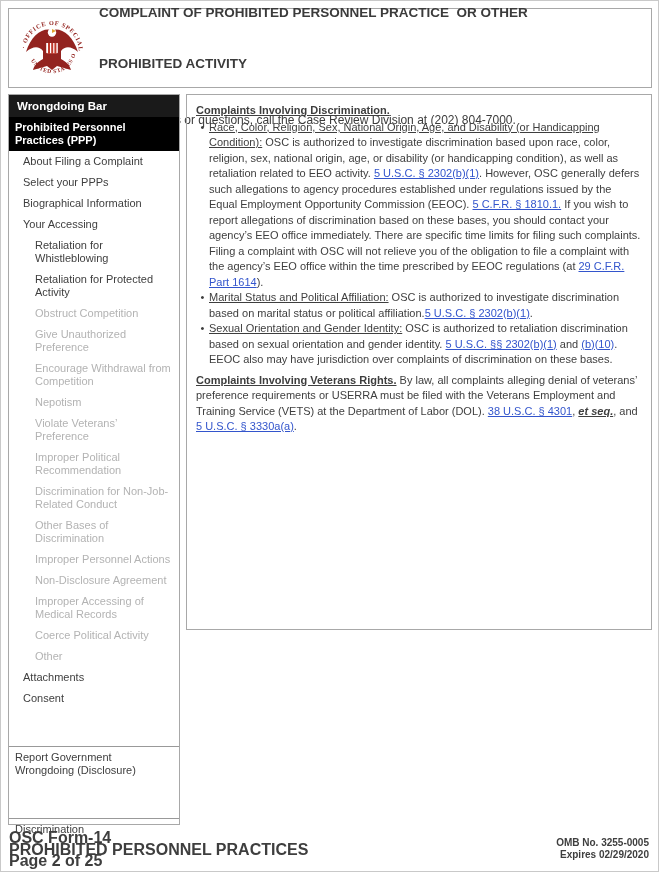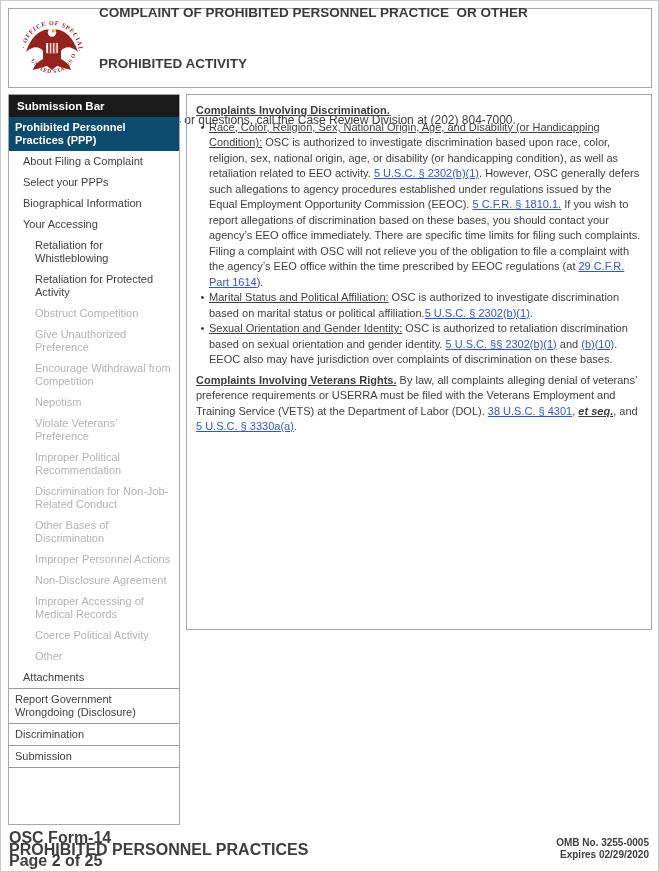--- a/index.html
+++ b/index.html
@@ -14,23 +14,23 @@
   .hdr-sub{font-size:12px;color:#3b3b3b;margin-top:7px;}
 
   
   .sidebar{position:absolute;left:7px;top:93px;width:172px;height:731px;border:1px solid #a8a8a8;box-sizing:border-box;background:#fff;}
   .nav-title{background:#1a1a1a;color:#ffffff;font-weight:bold;font-size:11.5px;padding:5px 4px 5px 8px;}
   .nav-back{font-weight:bold;font-size:11.5px;color:#1f1f1f;padding:6px 2px 6px 6px;white-space:nowrap;}
   .tri{font-size:9px;margin-right:4px;position:relative;top:-1px;}
   .nav-item{font-size:11px;line-height:13px;color:#3e3e3e;padding:4px 12px 4px 14px;}
   .nav-item.lvl0{padding-left:6px;padding-right:14px;}
   .nav-item.lvl2{padding-left:26px;padding-right:6px;}
-  .nav-item.sel{background:#0c4a6e;color:#ffffff;font-weight:bold;padding-left:6px;}
+  .nav-item.sel{background:#000000;color:#ffffff;font-weight:bold;padding-left:6px;}
   .nav-item.dis{color:#b3b3b3;}
-  .rule-above{border-top:1px solid #999999;}
+  .rule-above{border-top:1px solid #999999;margin-top:37px;}
   .rule-below{border-bottom:1px solid #999999;}
 
   
   .content{position:absolute;left:185px;top:93px;width:466px;height:536px;border:1px solid #a8a8a8;box-sizing:border-box;padding:8px 9px;font-size:11px;line-height:15.5px;color:#3e3e3e;overflow:hidden;}
   .c-head{font-weight:bold;text-decoration:underline;margin:0 0 1px 0;}
   .bullet{display:flex;}
   .dot{flex:0 0 13px;text-align:center;}
   .btxt{flex:1;}
   .lead{text-decoration:underline;}
   .lnk{color:#3355cc;text-decoration:underline;cursor:pointer;}
@@ -72,21 +72,21 @@
     <div class="hdr-text">
       <div class="hdr-title">
         <div>COMPLAINT OF PROHIBITED PERSONNEL PRACTICE  OR OTHER</div>
         <div>PROHIBITED ACTIVITY</div>
       </div>
       <div class="hdr-sub">For instructions or questions, call the Case Review Division at (202) 804-7000.</div>
     </div>
   </div>
 
   <div class="sidebar">
-    <div class="nav-title">Submission Bar</div>
+    <div class="nav-title">Wrongdoing Bar</div>
     <div>
         <div class="nav-item lvl0 sel">Prohibited Personnel Practices (PPP)</div>
         <div class="nav-item lvl1">About Filing a Complaint</div>
         <div class="nav-item lvl1">Select your PPPs</div>
         <div class="nav-item lvl1">Biographical Information</div>
         <div class="nav-item lvl1">Your Accessing</div>
         <div class="nav-item lvl2">Retaliation for Whistleblowing</div>
         <div class="nav-item lvl2">Retaliation for Protected Activity</div>
         <div class="nav-item lvl2 dis">Obstruct Competition</div>
         <div class="nav-item lvl2 dis">Give Unauthorized Preference</div>
@@ -95,20 +95,21 @@
         <div class="nav-item lvl2 dis">Violate Veterans’ Preference</div>
         <div class="nav-item lvl2 dis">Improper Political Recommendation</div>
         <div class="nav-item lvl2 dis">Discrimination for Non-Job-Related Conduct</div>
         <div class="nav-item lvl2 dis">Other Bases of Discrimination</div>
         <div class="nav-item lvl2 dis">Improper Personnel Actions</div>
         <div class="nav-item lvl2 dis">Non-Disclosure Agreement</div>
         <div class="nav-item lvl2 dis">Improper Accessing of Medical Records</div>
         <div class="nav-item lvl2 dis">Coerce Political Activity</div>
         <div class="nav-item lvl2 dis">Other</div>
         <div class="nav-item lvl1">Attachments</div>
+        <div class="nav-item lvl1">Consent</div>
         <div class="nav-item lvl0 rule-above">Report Government Wrongdoing (Disclosure)</div>
         <div class="nav-item lvl0 rule-above">Discrimination</div>
         <div class="nav-item lvl0 rule-above rule-below">Submission</div>
       </div>
   </div>
 
   <div class="content">
     <div>
         <div class="c-head">Complaints Involving Discrimination.</div>
         <div class="bullet">

